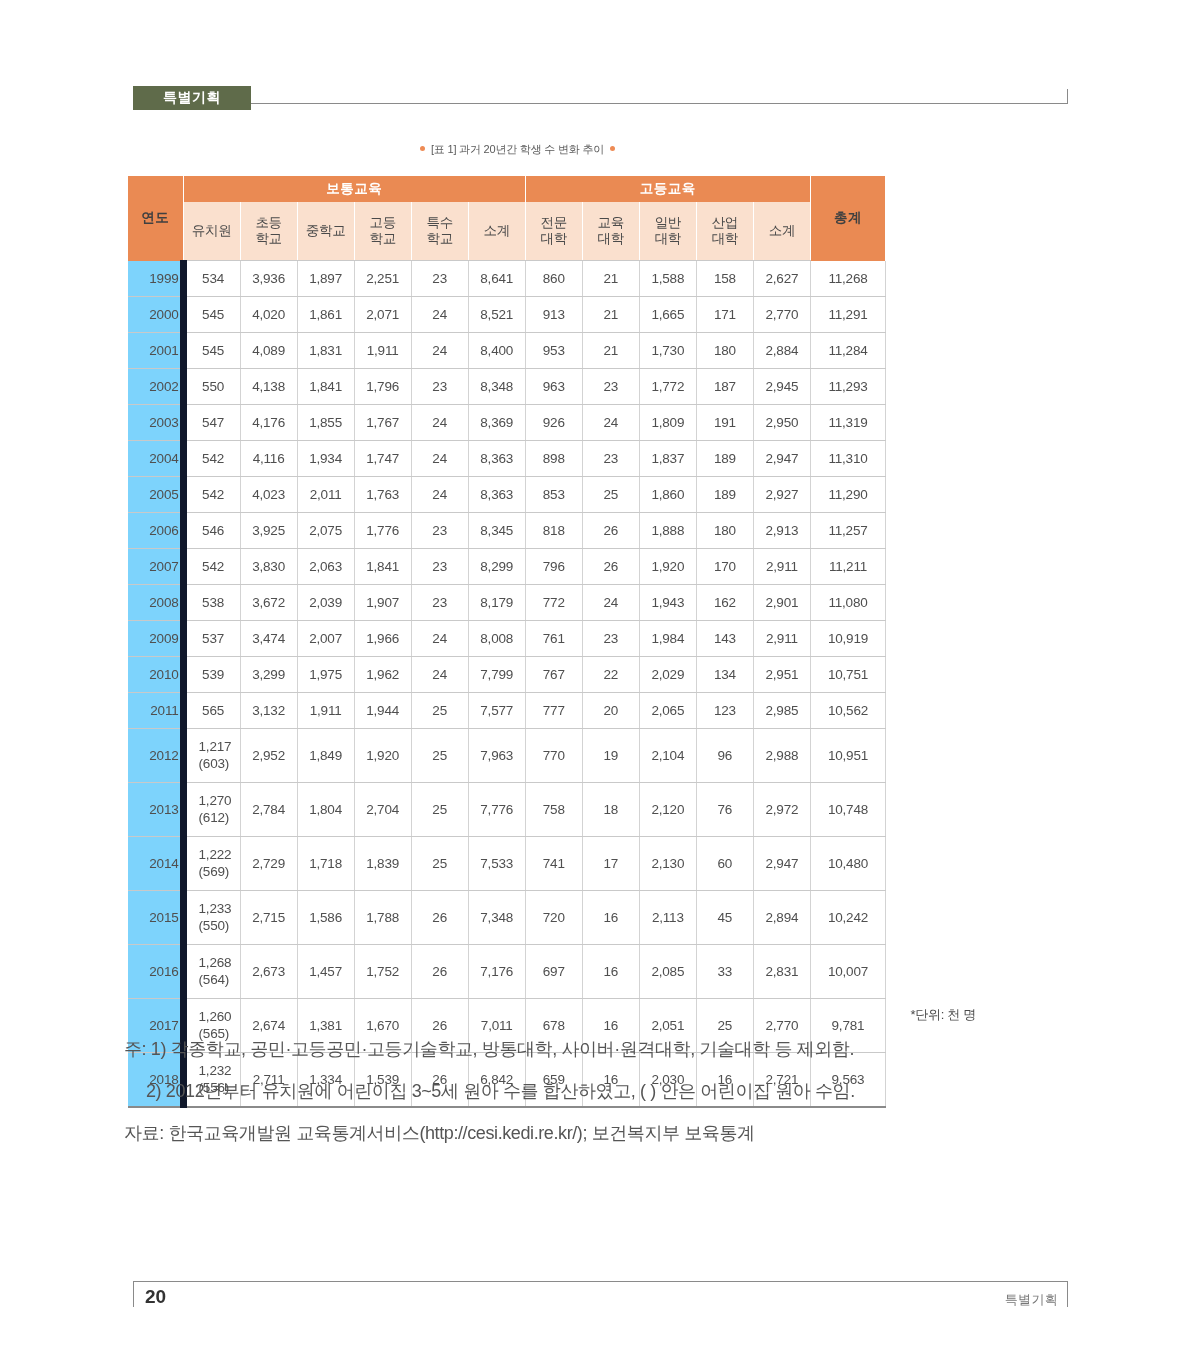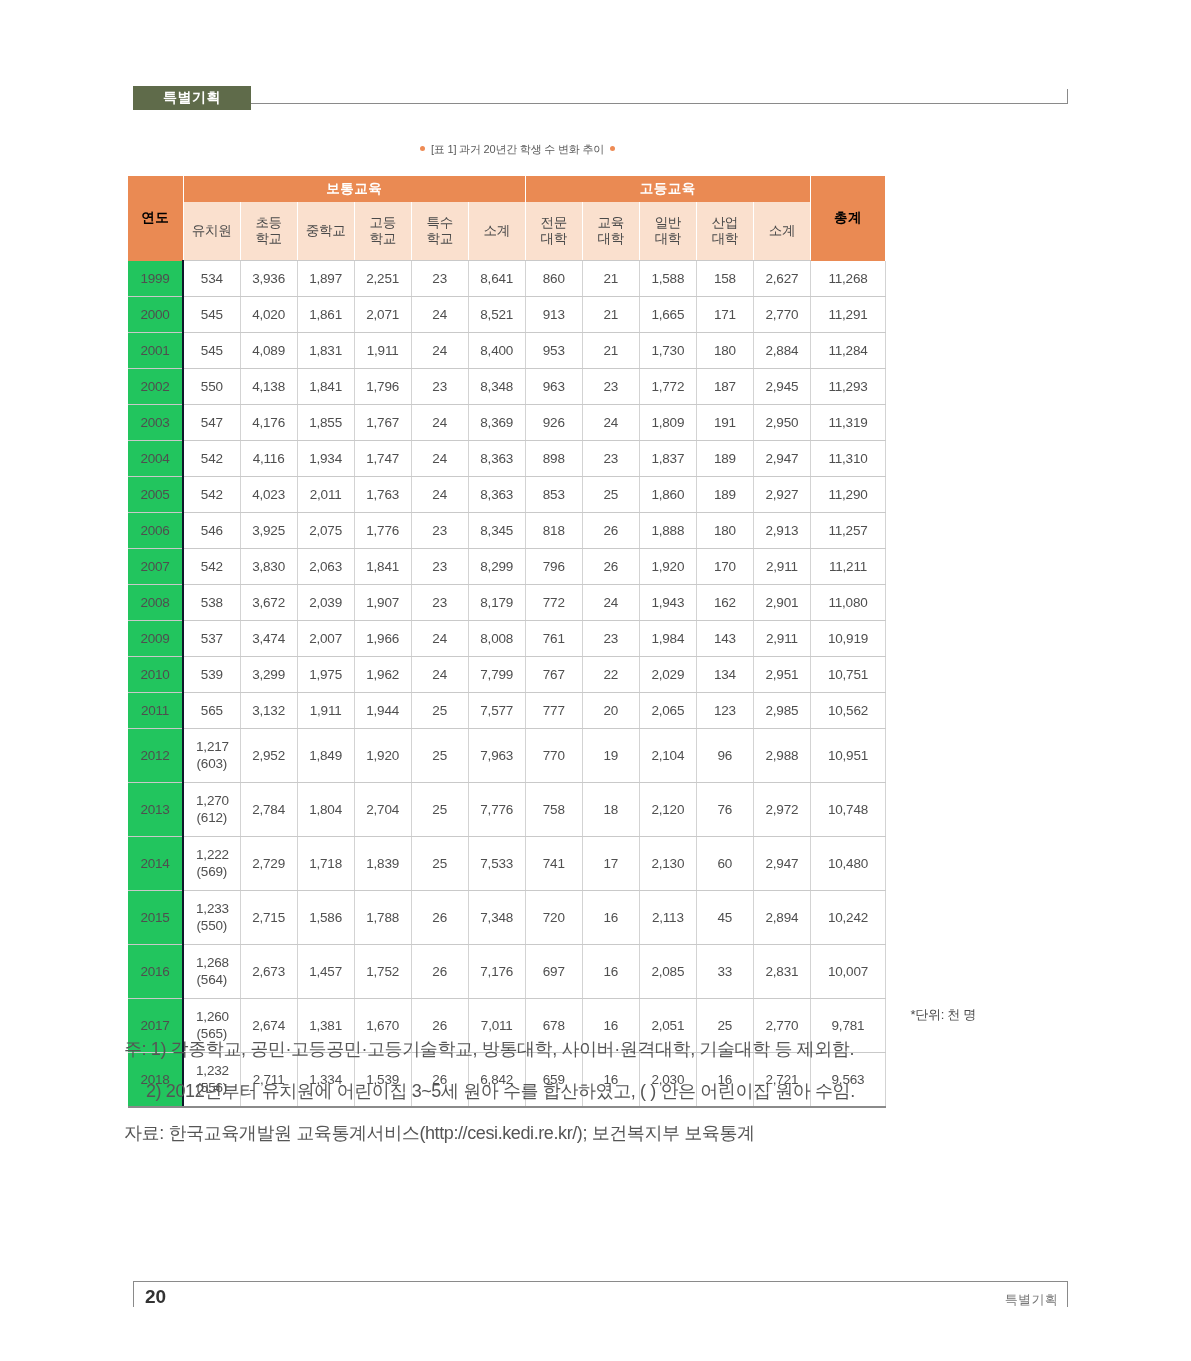--- a/index.html
+++ b/index.html
@@ -93,21 +93,21 @@
     background: #ea8a53;
     color: #ffffff;
     font-weight: bold;
     font-size: 13.5px;
     height: 24px;
     border-right: 1px solid #ffffff;
     letter-spacing: 0.5px;
   }
   .hd-dark {
     background: #ea8a53;
-    color: #000000;
+    color: #404040;
     font-weight: bold;
     font-size: 13.5px;
     border-right: 1px solid #ffffff;
     letter-spacing: 0.5px;
   }
   .hd-sub {
     background: #fae0ce;
     color: #4a4a4a;
     font-weight: normal;
     font-size: 13.5px;
@@ -124,22 +124,23 @@
     background: #ffffff;
     border-bottom: 1px solid #c9c9c9;
     border-right: 1px solid #d3d3d3;
     color: #4f4f4f;
     letter-spacing: -0.2px;
   }
   table.stat tbody tr:first-child td {
     border-top: none;
   }
   table.stat tbody td.year {
-    background: #22c55e;
-    border-right: 2px solid #0f172a;
+    background: #7dd3fc;
+    border-right: 7px solid #0f172a;
+    text-align: right;
   }
   table.stat tbody td.kinder-two {
     line-height: 1.2;
     padding: 3px 12px;
   }
   table.stat tbody td.kinder-two .sub {
     display: block;
   }
   table.stat tbody tr.tall td {
     height: 47px;

